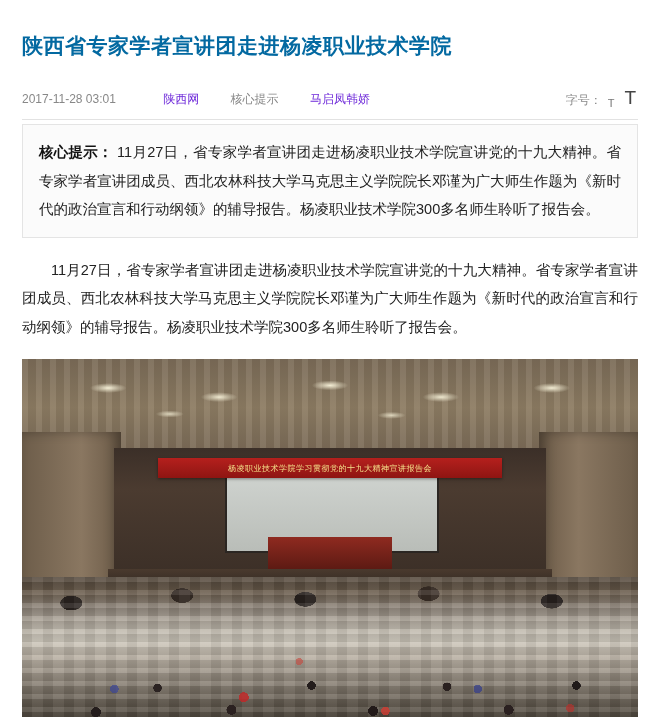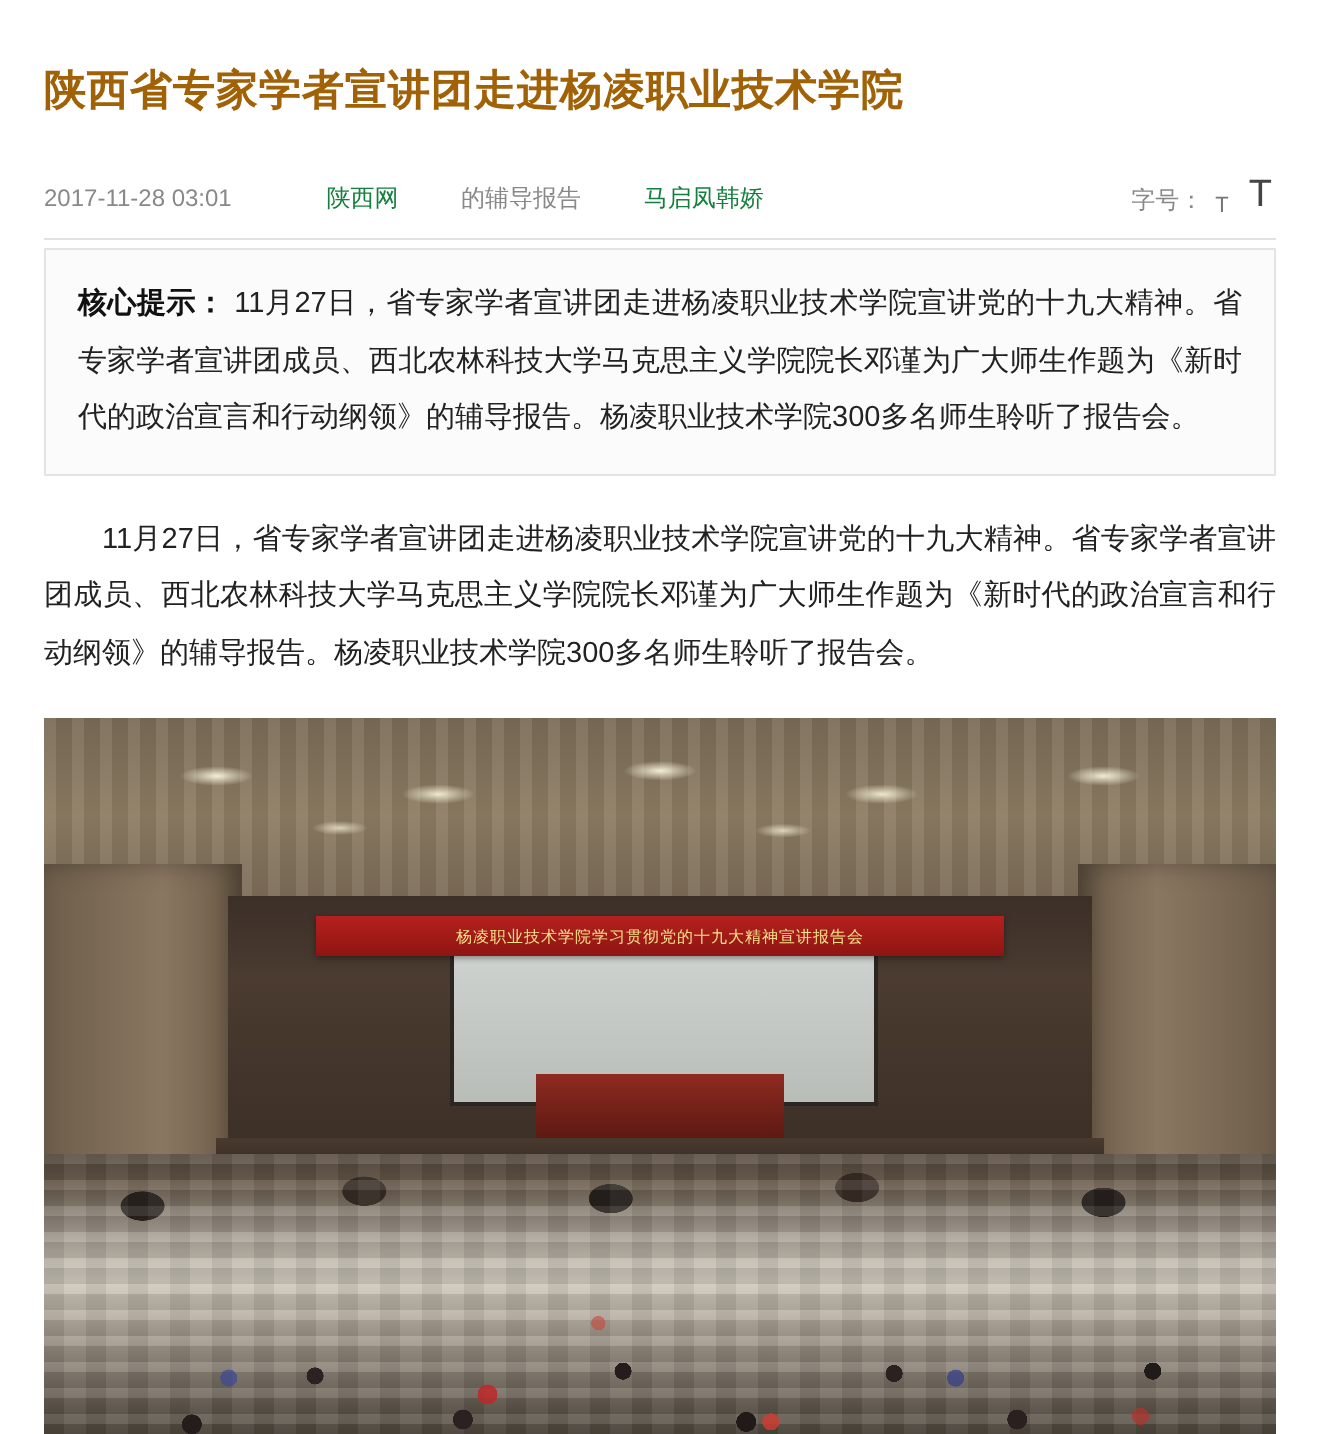--- a/index.html
+++ b/index.html
@@ -18,21 +18,21 @@
     width: 660px;
     height: 717px;
     position: relative;
     box-sizing: border-box;
     padding: 0 22px;
     background: #fff;
   }
   .article-title {
     font-size: 21px;
     font-weight: bold;
-    color: #a16207;
+    color: #0369a1;
     letter-spacing: 0.5px;
     padding-top: 18px;
     padding-bottom: 12px;
     line-height: 1.3;
   }
   .meta-bar {
     position: relative;
     height: 34px;
     border-bottom: 1px solid #e2e2e2;
     font-size: 12px;
@@ -47,21 +47,21 @@
   .meta-left .meta-item {
     display: inline-block;
     color: #888;
     margin-right: 28px;
     text-decoration: none;
   }
   .meta-left .meta-item.first {
     margin-right: 44px;
   }
   .meta-left .meta-item.link {
-    color: #15803d;
+    color: #6d28d9;
   }
   .meta-right {
     position: absolute;
     right: 2px;
     top: 2px;
     display: flex;
     align-items: flex-end;
     color: #888;
   }
   .meta-right .fs-label {
@@ -250,21 +250,21 @@
 <body>
 
 <div class="page">
 
   <h1 class="article-title">陕西省专家学者宣讲团走进杨凌职业技术学院</h1>
 
   <div class="meta-bar">
     <div class="meta-left">
       <span class="meta-item first">2017-11-28 03:01</span>
       <span class="meta-item link">陕西网</span>
-      <span class="meta-item">的辅导报告</span>
+      <span class="meta-item">核心提示</span>
       <span class="meta-item link">马启凤韩娇</span>
     </div>
     <div class="meta-right">
       <span class="fs-label">字号：</span>
       <span class="fs-small">T</span>
       <span class="fs-big">T</span>
     </div>
   </div>
 
   <div class="summary-box">

